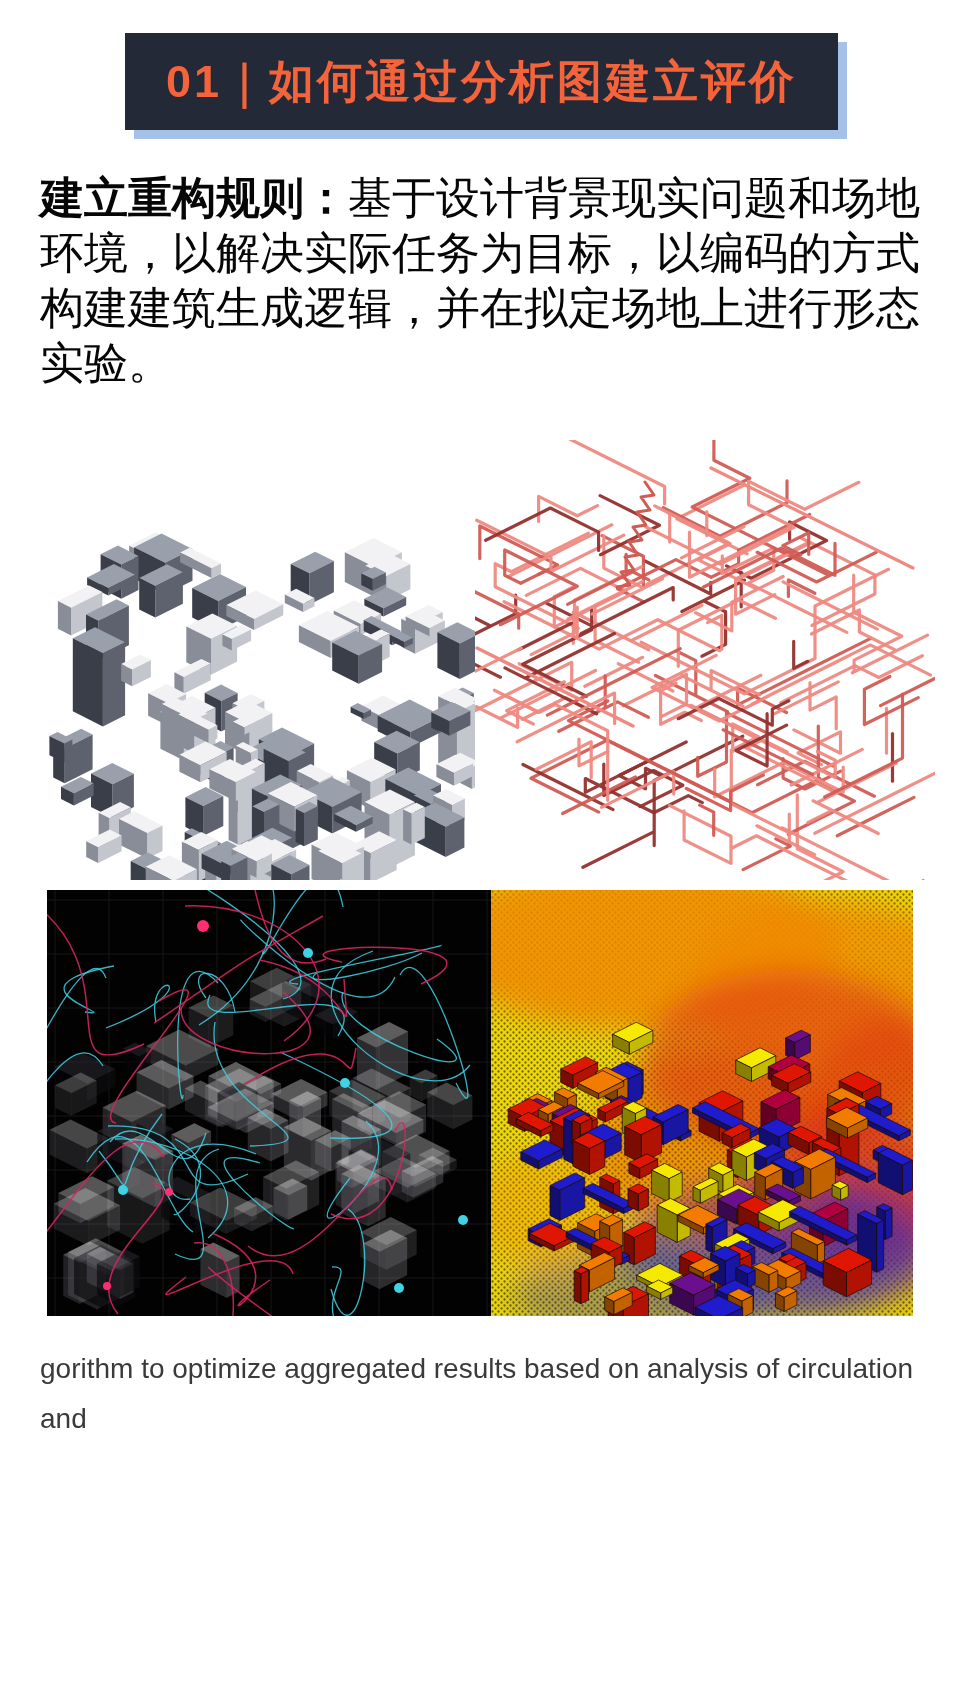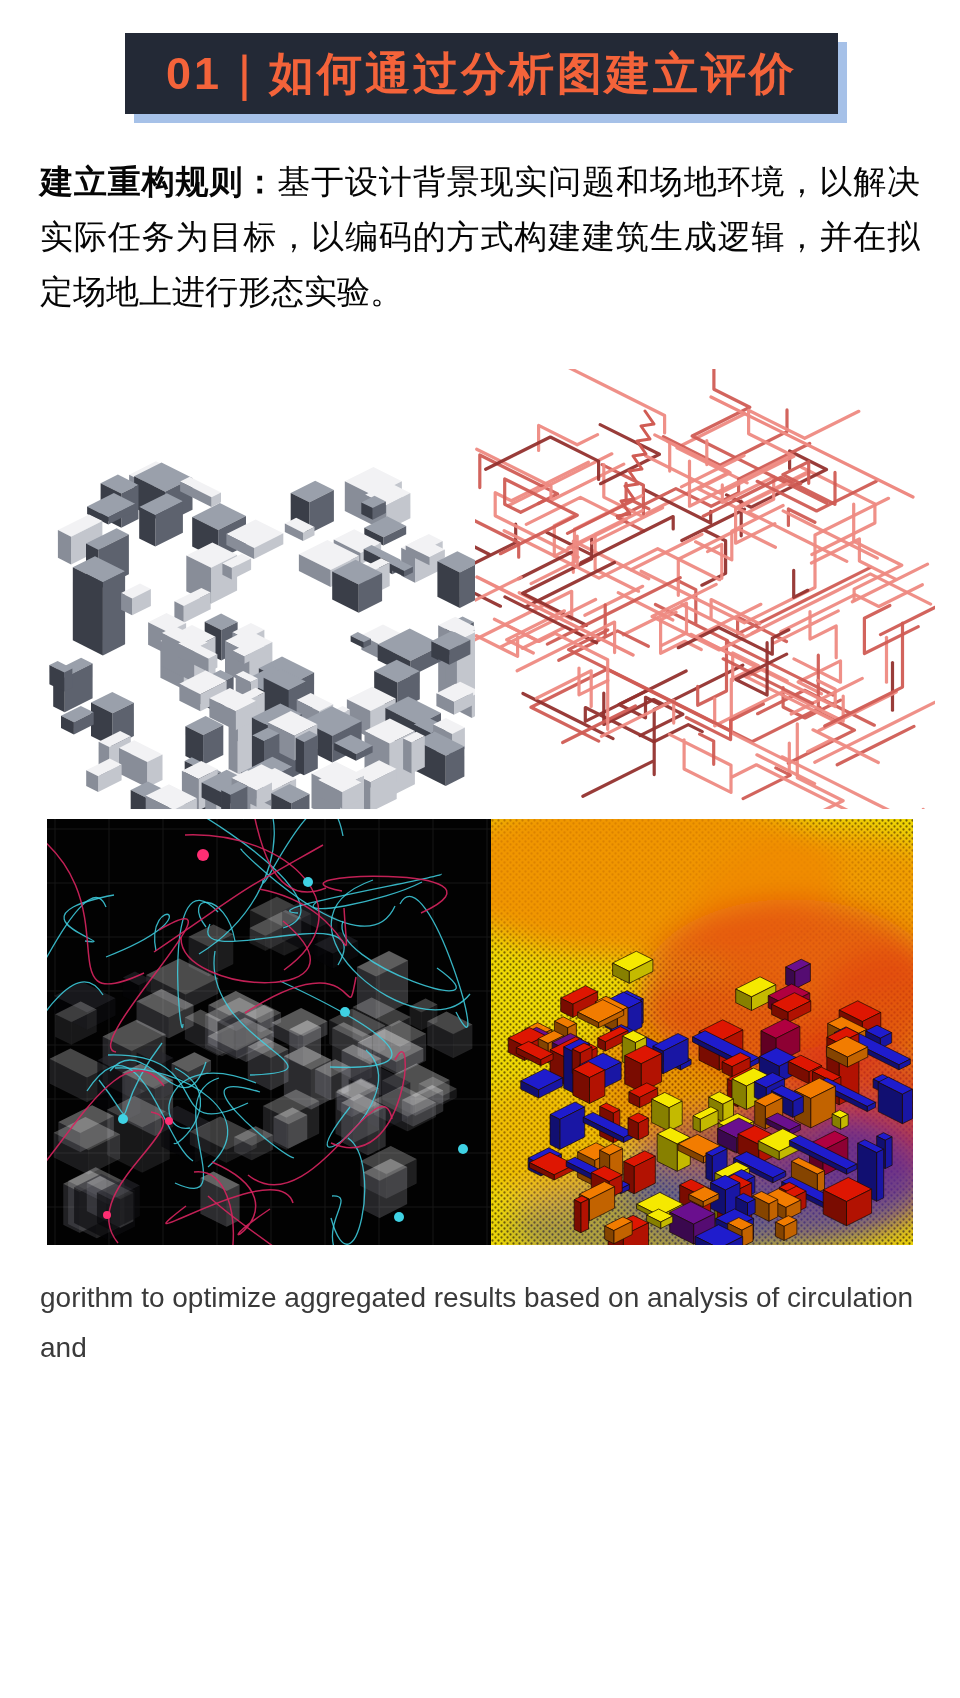--- a/index.html
+++ b/index.html
@@ -2,31 +2,31 @@
 <html><head>
 <meta charset="utf-8">
 <style>
   html,body{margin:0;padding:0;background:#ffffff;}
   .page{
     width:960px;min-height:1698px;background:#ffffff;position:relative;overflow:hidden;
     font-family:"Liberation Sans","DejaVu Sans",sans-serif;
   }
   
   .banner{
-    margin:33px 0 0 125px;width:713px;height:81px;
+    margin:33px 0 0 125px;width:713px;height:97px;
     display:flex;align-items:center;justify-content:center;
     background:#232936;box-shadow:9px 9px 0 0 #a6c1e8;
   }
   .banner-title{
     color:#f4633a;font-size:45px;font-weight:800;letter-spacing:3px;white-space:nowrap;
   }
   
   .body-text{
     margin:40px 40px 0 40px;color:#060606;
-    font-size:33px;line-height:55px;text-align:justify;
+    font-size:44px;line-height:55px;text-align:justify;
   }
   .body-text p{margin:0;}
   .lead{font-weight:700;}
   
   .fig-top{margin:50px 0 0 45px;display:flex;background:#ffffff;}
   .fig-top svg{display:block;}
   .fig-bottom{margin:10px 0 0 47px;display:flex;}
   .fig-bottom svg{display:block;}
   
   .caption{

